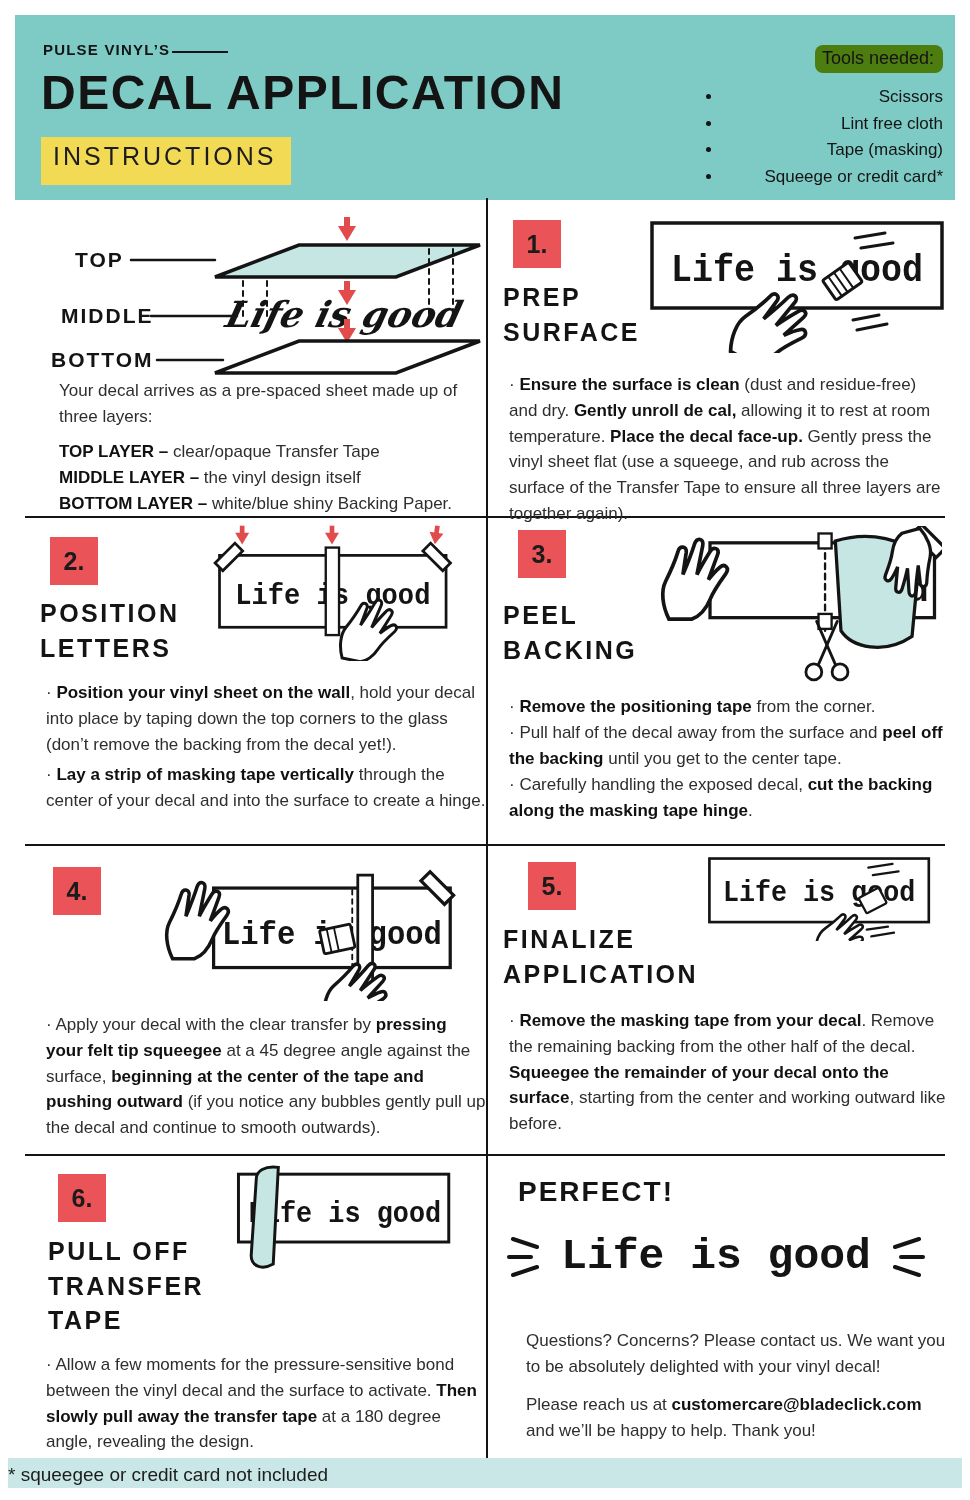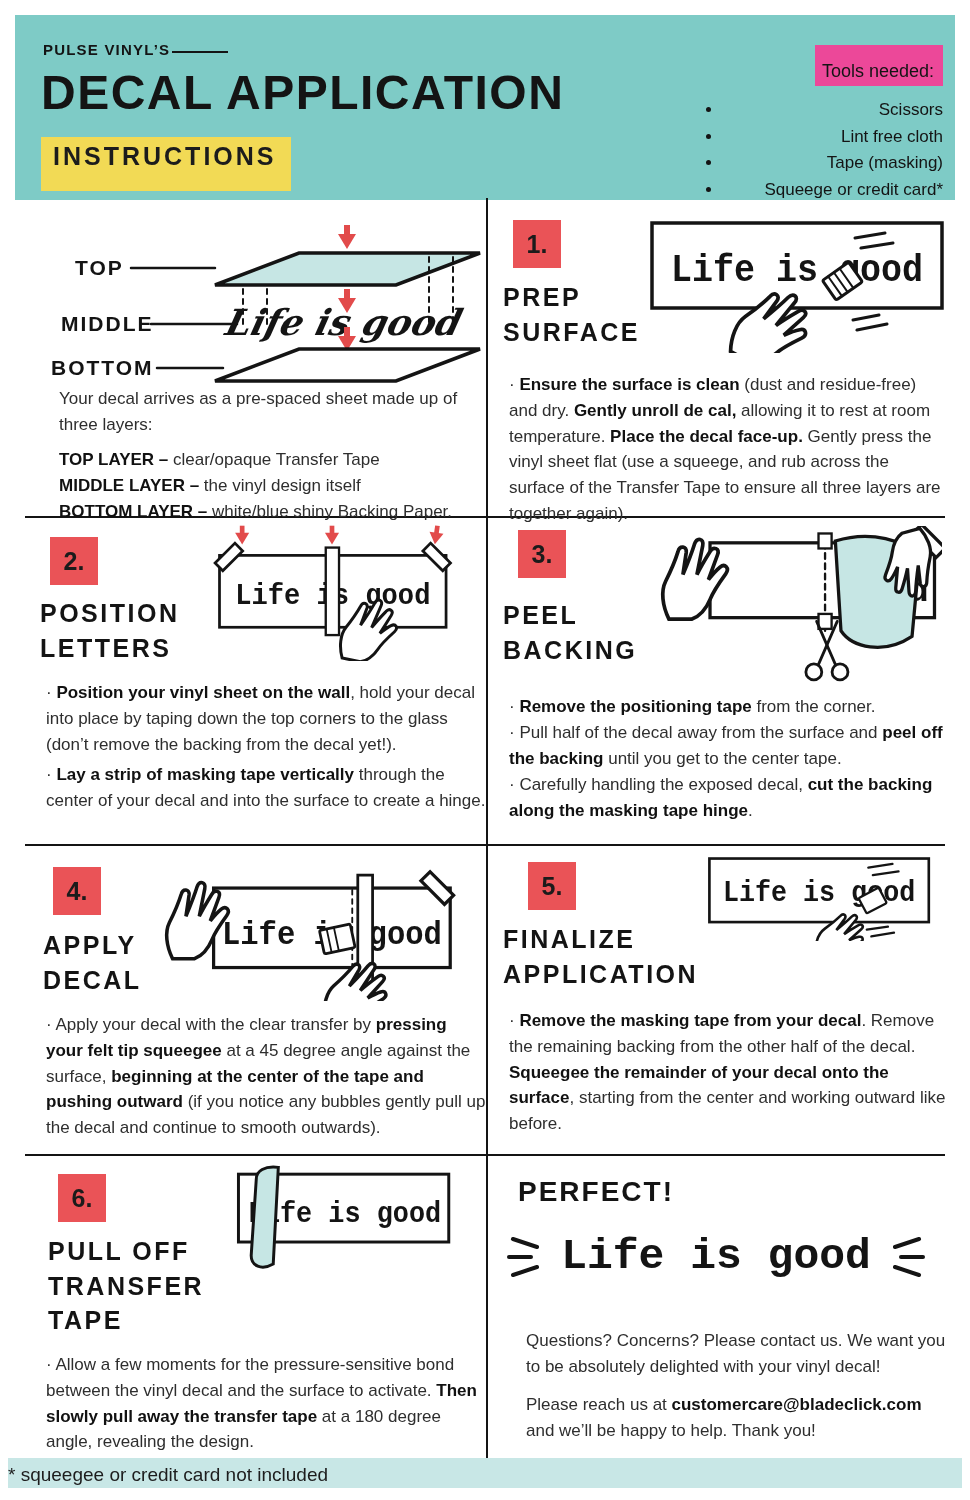--- a/index.html
+++ b/index.html
@@ -3,24 +3,24 @@
 <meta charset="utf-8">
 <style>
   html,body{margin:0;padding:0;background:#fff;}
   .page{position:relative;width:970px;height:1500px;background:#ffffff;overflow:hidden;
         font-family:"Liberation Sans",sans-serif;color:#2e2e2e;}
   
   .header{position:absolute;left:15px;top:15px;width:940px;height:185px;background:#7ecbc6;text-align:right;}
   .brand{position:absolute;left:28px;top:26px;font-size:15px;font-weight:700;letter-spacing:1.2px;color:#141414;}
   .brand-rule{display:inline-block;width:56px;border-bottom:2px solid #141414;transform:translateY(-2px);margin-left:2px;}
   .title{position:absolute;left:26px;top:50px;font-size:48px;font-weight:700;letter-spacing:1.5px;color:#141414;white-space:nowrap;}
-  .badge{position:absolute;left:26px;top:122px;background:#f2da55;color:#1c1c1c;font-size:25px;font-weight:700;
-         letter-spacing:3px;padding:5px 14px 20px 12px;}
+  .badge{position:absolute;left:26px;top:122px;background:#f2da55;color:#1c1c1c;font-size:25px;font-weight:400;
+         letter-spacing:3px;padding:5px 14px 14px 12px;}
   .tools{position:absolute;left:688px;top:30px;width:240px;}
-  .tools-title{display:inline-block;background:#ec4899;font-size:18px;color:#141414;padding:16px 9px 4px 7px;}
+  .tools-title{display:inline-block;background:#4d7c0f;font-size:18px;color:#141414;padding:3px 9px 4px 7px;border-radius:8px;}
   .tools ul{margin:12px 0 0 0;padding:0 0 0 20px;font-size:17px;line-height:1.45;color:#141414;}
   .tools li{margin:2px 0;}
   
   .vline{position:absolute;left:486px;top:198px;width:2px;height:1260px;background:#141414;}
   .hline{position:absolute;left:25px;width:920px;height:2px;background:#141414;}
   
   .cell{position:absolute;}
   .txt{position:absolute;margin:6px;font-size:17px;line-height:1.52;color:#2e2e2e;}
   .txt b{color:#111;}
   .num{position:absolute;width:48px;height:48px;background:#ea5357;color:#1b1b1b;
@@ -73,21 +73,21 @@
         <li>Squeege or credit card*</li>
       </ul>
     </div>
   </div>
 
   <div class="vline"></div>
   <div class="hline" style="top:516px"></div>
   <div class="hline" style="top:844px"></div>
   <div class="hline" style="top:1154px"></div>
 
-  <div class="cell" style="left:25px;top:208px;width:462px;height:408px">
+  <div class="cell" style="left:25px;top:200px;width:462px;height:408px">
     <svg class="illu" style="left:12px;top:15px" width="445" height="165" viewBox="0 0 445 165">
       <use href="#arrowdn" transform="translate(310,2)" fill="#e24b4b"></use>
       <text class="dlabel" x="38" y="52">TOP</text>
       <line class="sketch" x1="94" y1="45" x2="178" y2="45" stroke-width="2.5"></line>
       <polygon points="178,62 262,30 443,30 359,62" fill="#c6e6e4" stroke="#141414" stroke-width="3.5"></polygon>
       <g class="sketch" stroke-width="2" stroke-dasharray="5,5">
         <line x1="206" y1="66" x2="206" y2="102"></line>
         <line x1="230" y1="66" x2="230" y2="102"></line>
         <line x1="392" y1="34" x2="392" y2="102"></line>
         <line x1="416" y1="34" x2="416" y2="102"></line>
@@ -177,22 +177,20 @@
         </g>
       </g>
     </svg>
     <p class="txt" style="left:16px;top:172px;width:440px">· <b>Remove the positioning tape</b> from the corner.</p>
     <p class="txt" style="left:16px;top:198px;width:440px">· Pull half of the decal away from the surface and <b>peel off the backing</b> until you get to the center tape.</p>
     <p class="txt" style="left:16px;top:250px;width:440px">· Carefully handling the exposed decal, <b>cut the backing along the masking tape hinge</b>.</p>
   </div>
 
   <div class="cell" style="left:25px;top:844px;width:462px;height:310px">
     <div class="num" style="left:28px;top:23px">4.</div>
-    <div class="step-title" style="left:18px;top:84px">APPLY
-DECAL</div>
     <svg class="illu" style="left:135px;top:18px" width="305" height="139" viewBox="0 0 330 150">
       <rect x="58" y="28" width="256" height="86" fill="#fff" stroke="#141414" stroke-width="3.5"></rect>
       <text class="decaltext" x="186" y="88" font-size="36" text-anchor="middle" textLength="238" lengthAdjust="spacingAndGlyphs">Life is good</text>
       <line class="sketch" x1="208" y1="30" x2="208" y2="112" stroke-width="2" stroke-dasharray="5,5"></line>
       <rect x="214" y="14" width="16" height="124" fill="#fff" stroke="#141414" stroke-width="3"></rect>
       <use href="#tape" transform="translate(300,28) rotate(45)" fill="#fff" stroke="#141414" stroke-width="3.5"></use>
       <g transform="translate(192,84) rotate(-12)">
         <rect x="-17" y="-14" width="34" height="26" rx="2" fill="#fff" stroke="#141414" stroke-width="3"></rect>
         <g class="sketch" stroke-width="2">
             <line x1="-9" y1="-14" x2="-9" y2="12"></line>

